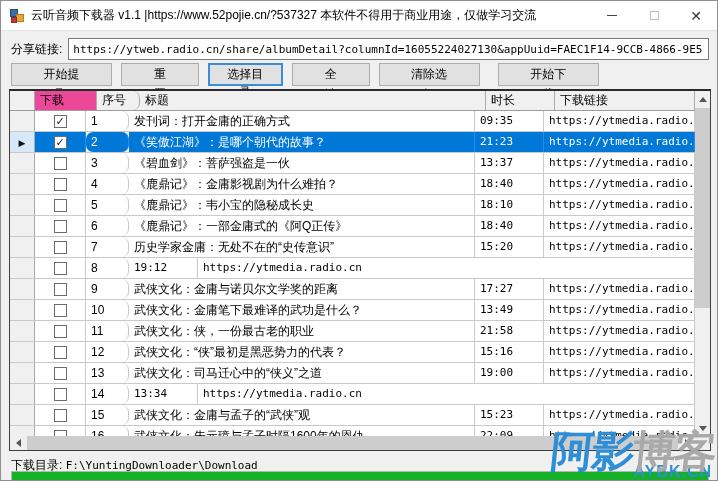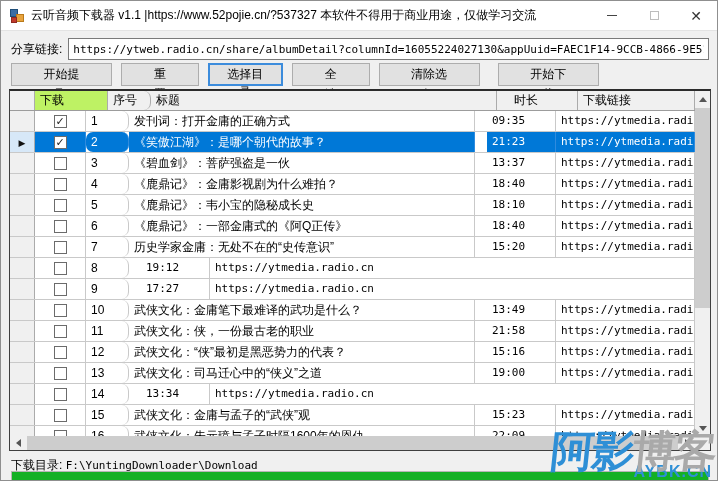--- a/index.html
+++ b/index.html
@@ -31,24 +31,24 @@
   .btn { min-width:70px; height:23px; padding:0 26px; background:#E1E1E1; border:1px solid #ADADAD; font-size:12px; font-family:inherit; color:#000; line-height:20px; text-align:center; cursor:default; }
   .btn.focused { border:2px solid #3C8CDC; line-height:18px; padding:0 12px; }
   .btn.disabled { color:#848484; border-color:#BFBFBF; background:#E7E7E7;margin-top:42px; }
   .toolbar .spacer { flex:1; }
 
   
   .grid { position:absolute; top:88px; left:8px; width:702px; height:362px; background:#FFFFFF; border:1px solid #3F3F3F; border-top:2px solid #2B2B2B; overflow:hidden; }
   .grid-header { display:flex; height:20px; background:#F0F0F0; border-bottom:1px solid #9C9C9C; margin-right:15px; }
   .hcell { border-right:1px solid #ABABAB; padding-left:5px; line-height:19px; font-size:12px; white-space:nowrap; overflow:hidden; }
   .hcell.corner { width:25px; padding:0; }
-  .hcell.c-check { width:73px; background:#bef264; }
+  .hcell.c-check { width:62px; background:#ec4899; }
   .c-no   { width:43px;border-radius:7px; }
   .c-title{ width:346px; }
-  .c-dur  { width:69px;margin-left:12px; }
+  .c-dur  { width:69px; }
   .c-link { flex:1; }
 
   .grid-rows { margin-right:15px; }
   .grid-row { display:flex; height:21px; border-bottom:1px solid #C9C9C9; background:#fff; }
   .cell { border-right:1px solid #C9C9C9; line-height:20px; padding-left:5px; white-space:nowrap; overflow:hidden; font-size:12px; }
   .cell.rowhead { width:25px; background:#F0F0F0; border-right:1px solid #ABABAB; padding:0; text-align:center; }
   .cell.c-check { width:51px; display:flex; align-items:center; justify-content:center; padding:0; }
   .cell.c-dur, .cell.c-link { font-family:"DejaVu Sans Mono","Liberation Mono",monospace; font-size:11px; }
   .checkbox { width:13px; height:13px; border:1px solid #6B6B6B; background:#fff; display:flex; align-items:center; justify-content:center; font-size:11px; font-weight:bold; color:#1A1A1A; line-height:11px; }
   .grid-row.selected .cell { background:#0078D7; color:#fff; border-right-color:#2F8BDE; }
@@ -214,20 +214,21 @@
           <div class="cell c-no">8</div>
           <div class="cell c-dur">19:12</div>
           <div class="cell c-link">https://ytmedia.radio.cn</div>
         </div>
         <div class="grid-row">
           <div class="cell rowhead"></div>
           <div class="cell c-check">
             <span class="checkbox"></span>
           </div>
           <div class="cell c-no">9</div>
+          <div class="cell c-title">武侠文化：金庸与诺贝尔文学奖的距离</div>
           <div class="cell c-dur">17:27</div>
           <div class="cell c-link">https://ytmedia.radio.cn</div>
         </div>
         <div class="grid-row">
           <div class="cell rowhead"></div>
           <div class="cell c-check">
             <span class="checkbox"></span>
           </div>
           <div class="cell c-no">10</div>
           <div class="cell c-title">武侠文化：金庸笔下最难译的武功是什么？</div>

